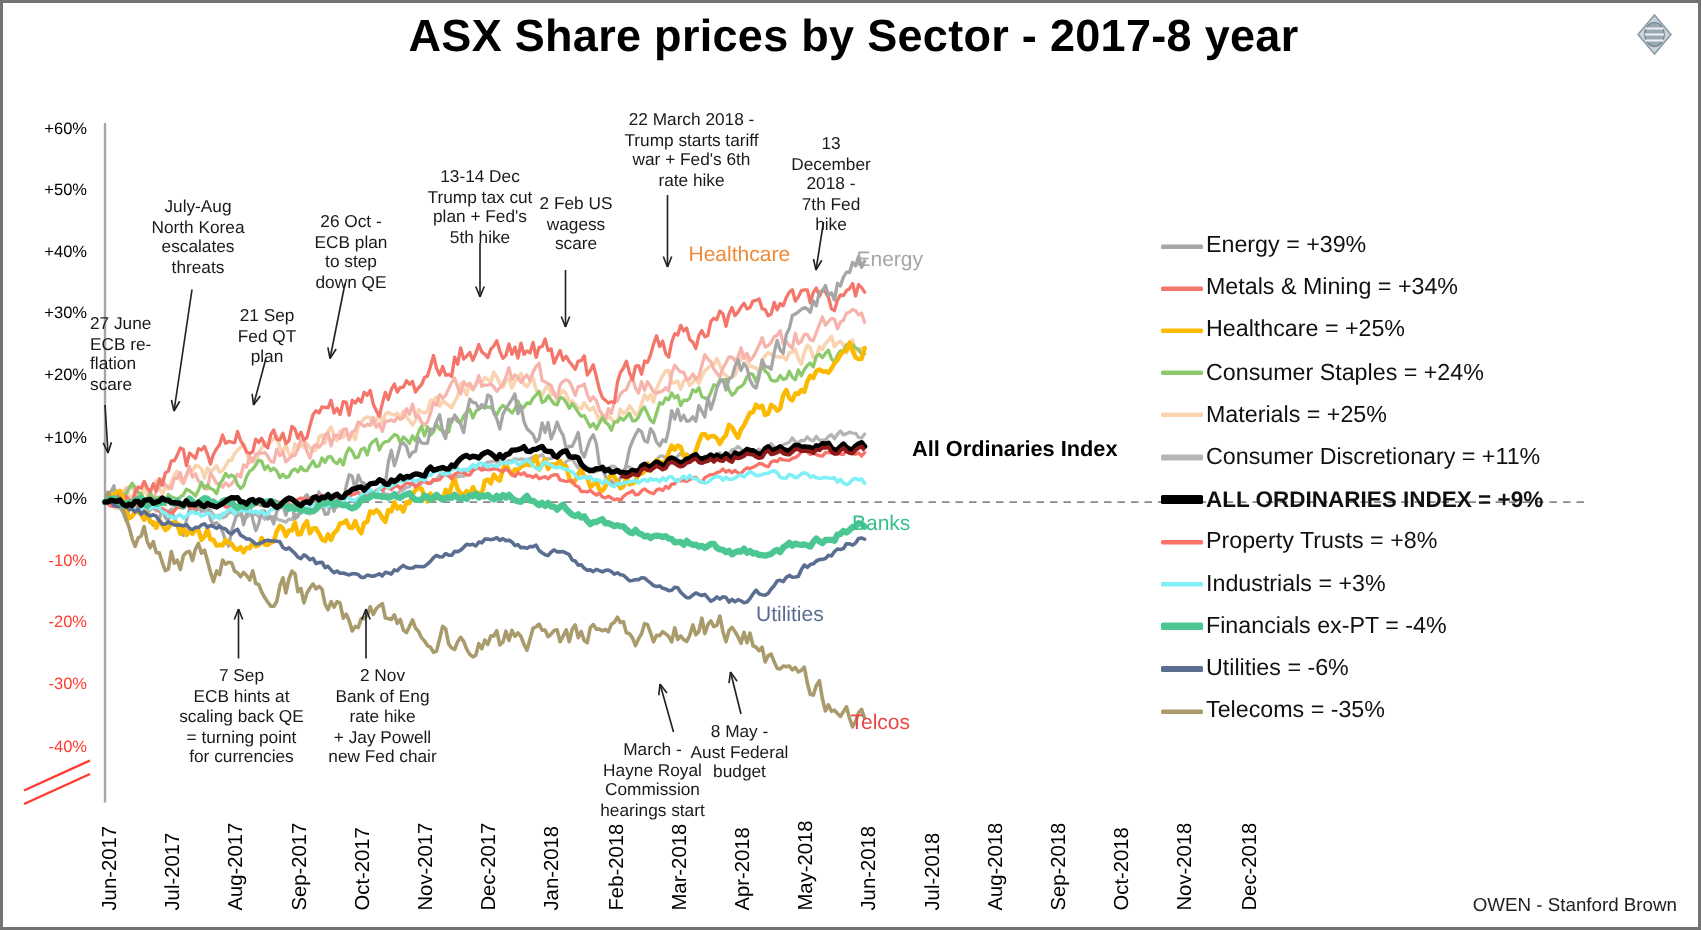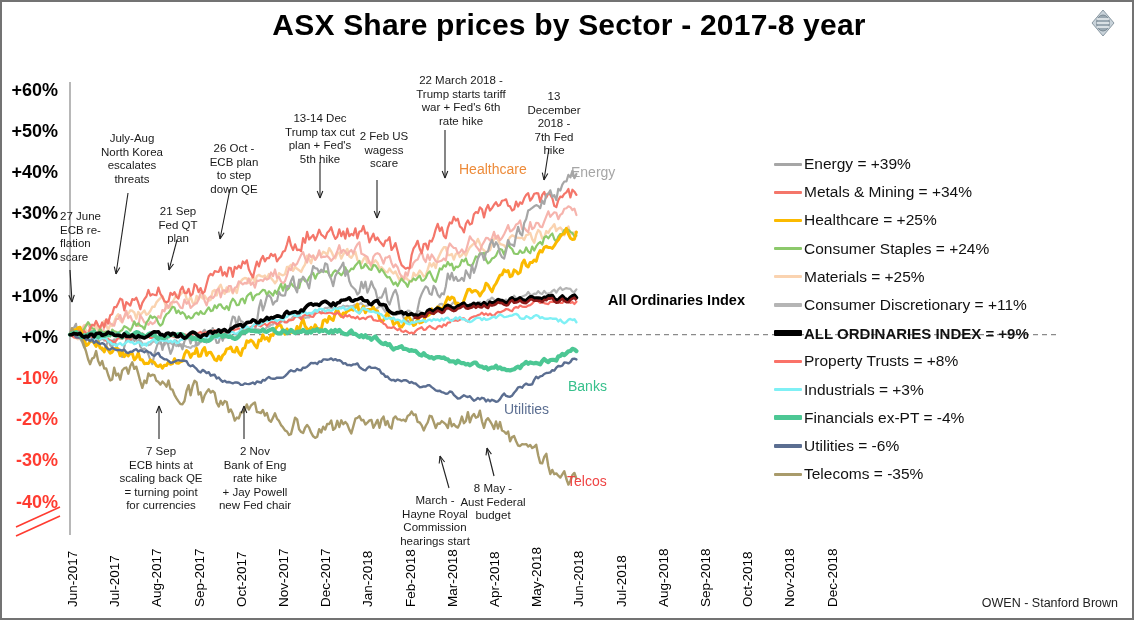--- a/index.html
+++ b/index.html
@@ -11,22 +11,22 @@
   
   #title{position:absolute;left:0;top:6px;width:1134px;text-align:center;
          font-size:30px;font-weight:bold;color:#000;letter-spacing:.2px;}
 
   
   #logo{position:absolute;right:16px;top:6px;width:26px;height:30px;}
   #svgwrap{position:absolute;left:0;top:0;width:1134px;height:620px;
            pointer-events:none;}
 
   
-  .ylab{position:absolute;width:52px;text-align:right;font-size:18px;
-        font-weight:bold;line-height:1;}
+  .ylab{position:absolute;width:52px;text-align:right;font-size:11px;
+        font-weight:normal;line-height:1;}
   .ylab.pos{color:#000;}
   .ylab.neg{color:#ff3b30;}
 
   
   .xlab{position:absolute;font-size:13.5px;color:#000;
         transform-origin:left top;transform:rotate(-90deg);white-space:nowrap;}
 
   
   .anno{position:absolute;font-size:11.5px;color:#1a1a1a;text-align:center;
         line-height:1.18;white-space:pre-line;}
@@ -187,21 +187,21 @@
 hearings start</div>
       <div class="anno" style="left: 450px; top: 480px; width: 82px;">8 May -
 Aust Federal
 budget</div>
     </div>
 
   <div id="slabs">
       <div class="slab" style="left: 457px; top: 159px; color: rgb(237, 139, 58);">Healthcare</div>
       <div class="slab" style="left: 569px; top: 162px; color: rgb(166, 166, 166);">Energy</div>
       <div class="slab bold" style="left: 572px; top: 290px; color: rgb(0, 0, 0);">All Ordinaries Index</div>
-      <div class="slab" style="left: 566px; top: 338px; color: rgb(55, 192, 140); margin-top: 38px;">Banks</div>
+      <div class="slab" style="left: 566px; top: 338px; color: rgb(55, 192, 140);">Banks</div>
       <div class="slab" style="left: 502px; top: 399px; color: rgb(91, 110, 145);">Utilities</div>
       <div class="slab" style="left: 565px; top: 471px; color: #ef4444;">Telcos</div>
     </div>
 
   <div id="legend">
       <div class="lrow">
         <span class="lswatch">
           <i style="height: 3.2px; background: rgb(166, 166, 166);"></i>
         </span>
         <span class="ltext">Energy  =  +39%</span>

